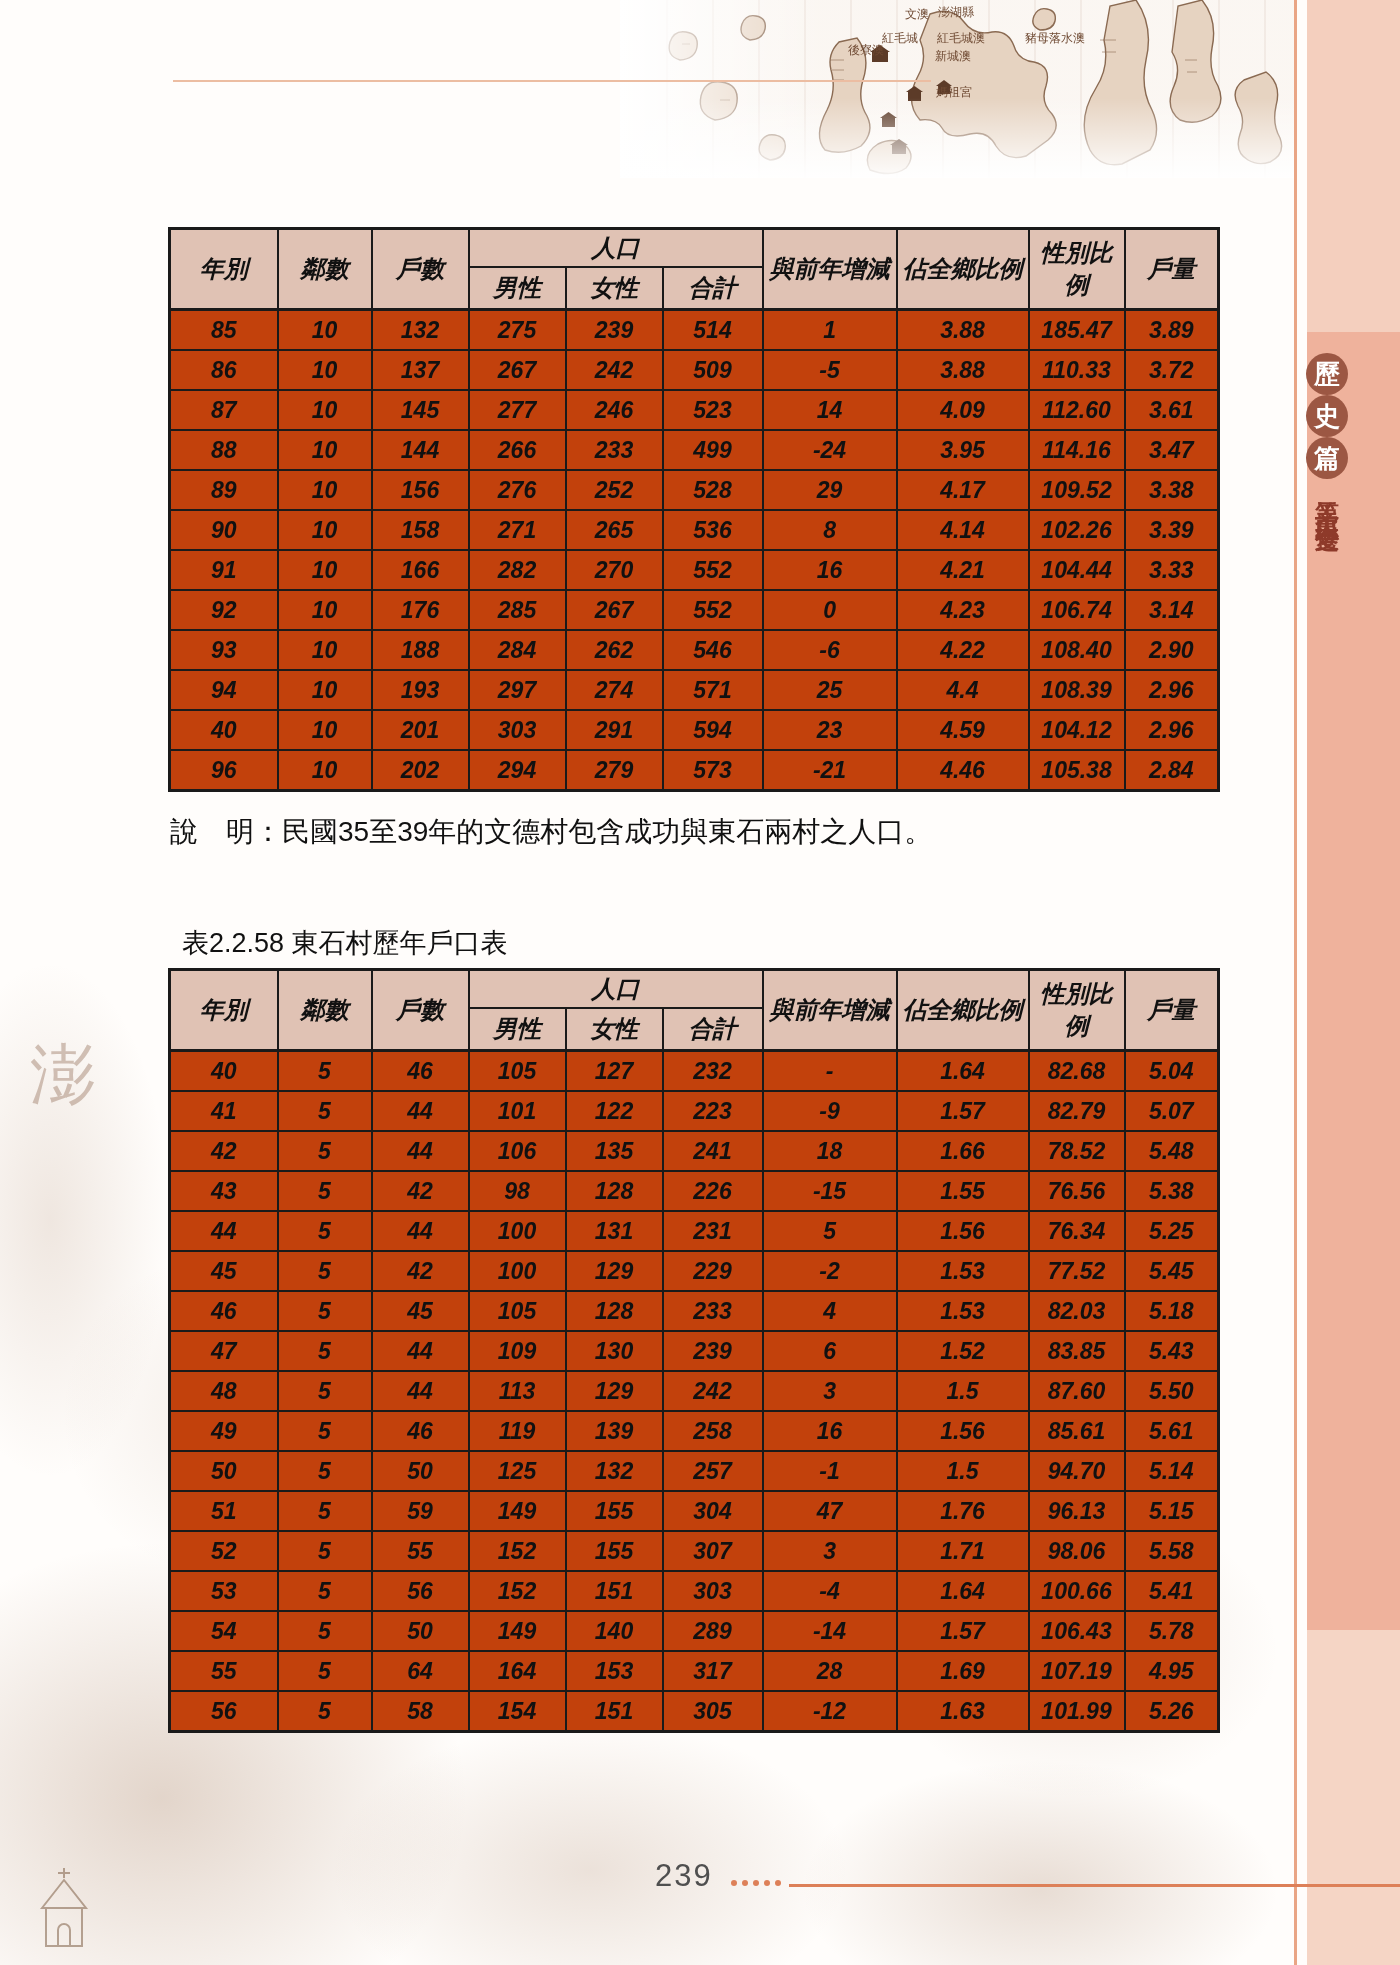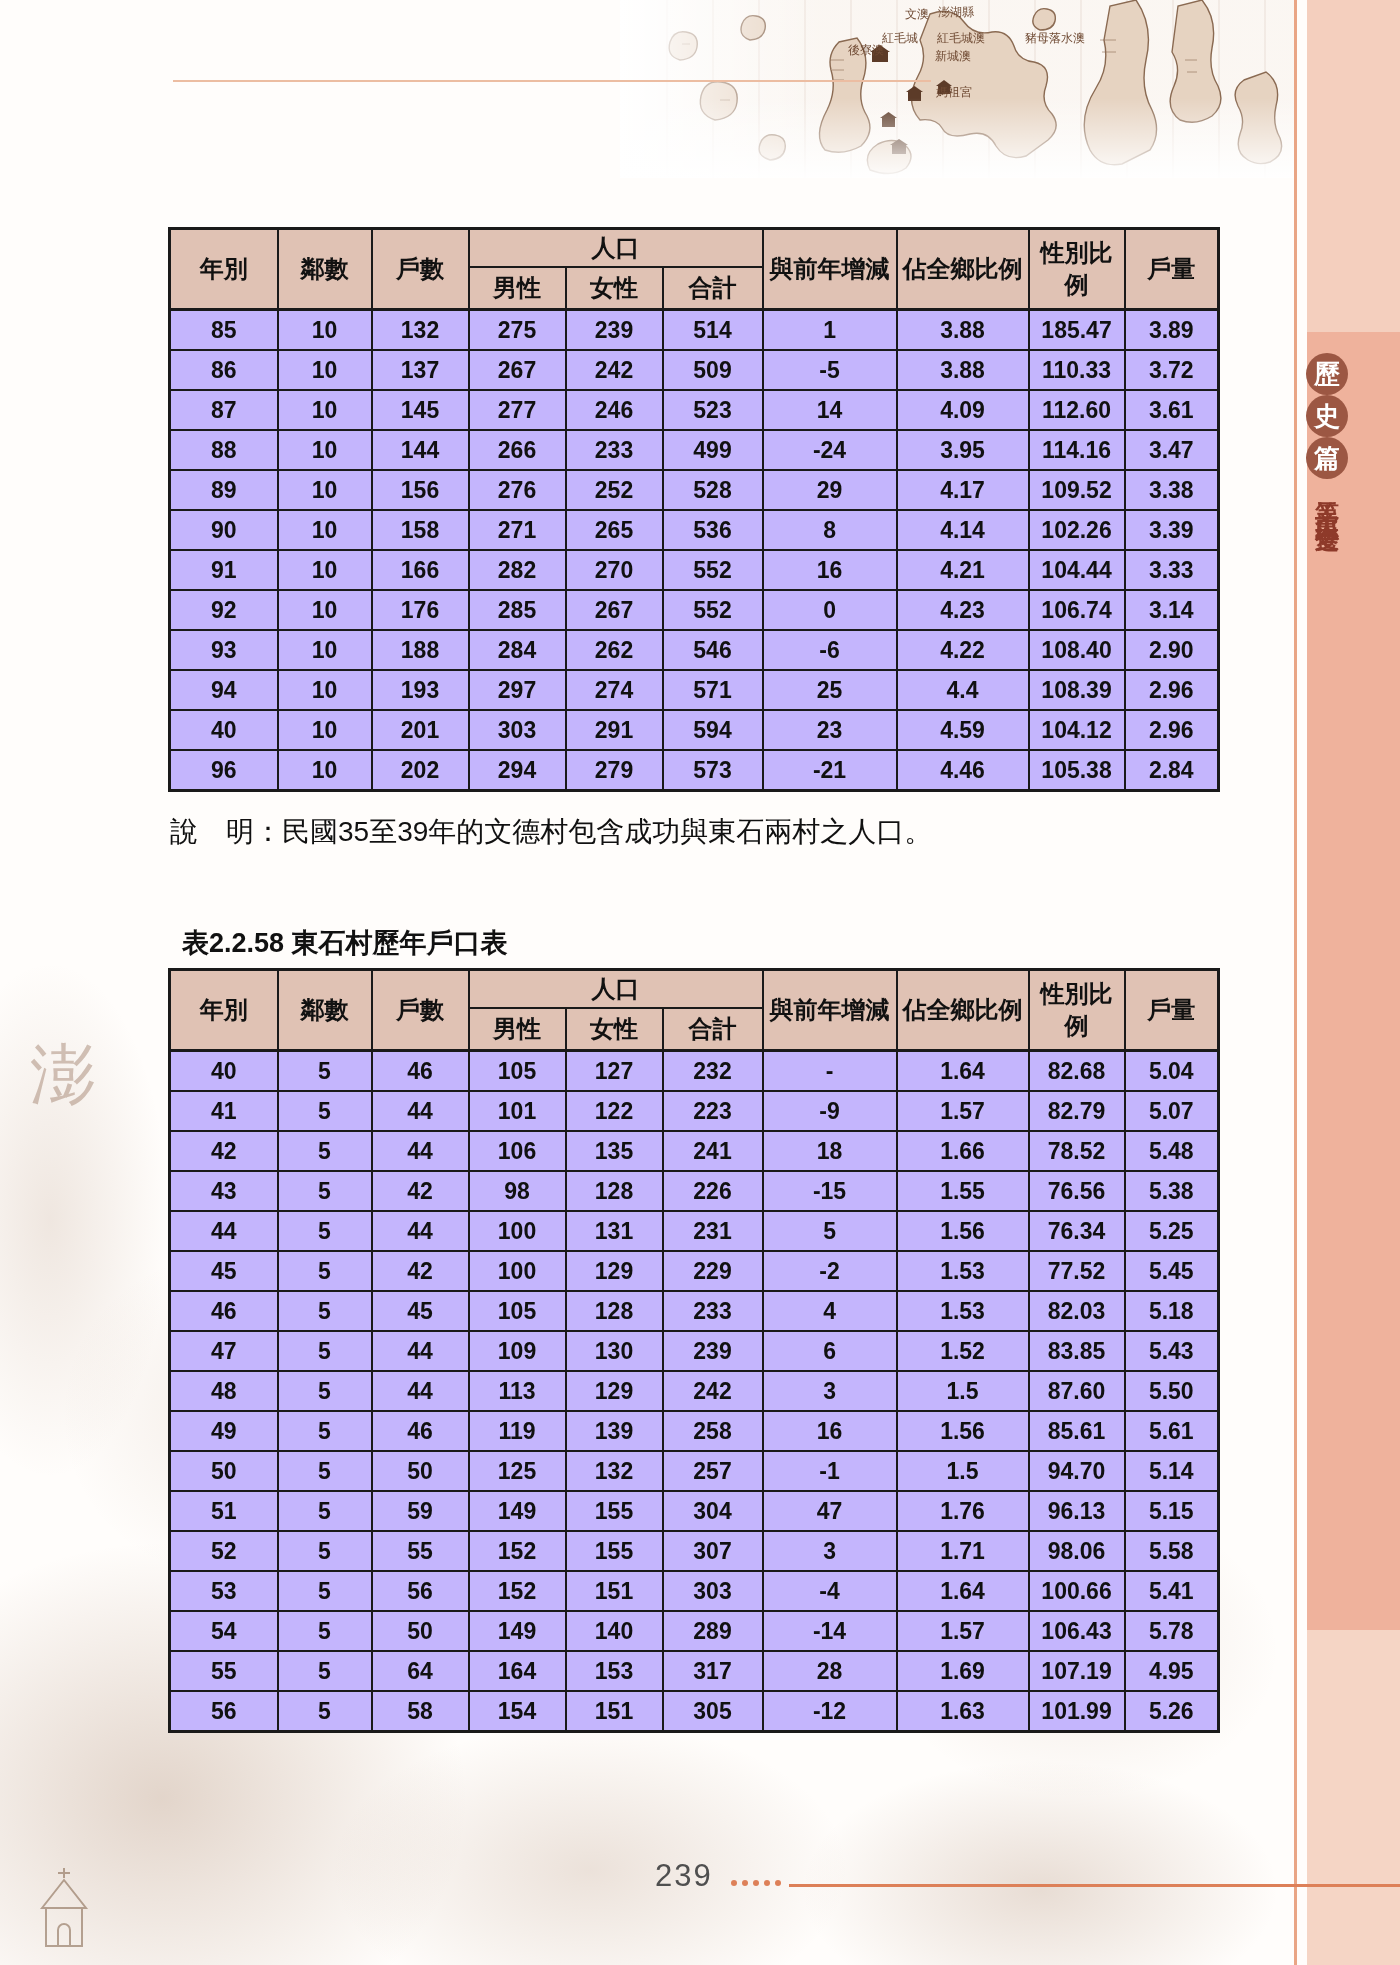--- a/index.html
+++ b/index.html
@@ -36,33 +36,33 @@
   .badges{position:absolute;left:1306px;top:353px;z-index:4;}
   .badge{width:42px;height:42px;border-radius:50%;background:#9c5743;color:#fff;
          display:flex;align-items:center;justify-content:center;font-size:26px;font-weight:700;}
   .chapter{position:absolute;left:1311px;top:482px;z-index:4;writing-mode:vertical-rl;
            font-size:24px;letter-spacing:4px;color:#8e3a2a;font-weight:700;
            font-family:"DejaVu Serif","Liberation Serif",serif;}
 
   
   .tbl-wrap{position:absolute;left:168px;z-index:2;}
   table.data-table{border-collapse:collapse;table-layout:fixed;width:1049px;
-                   border:3px solid #1a1a1a;background:#c4b5fd;}
+                   border:3px solid #1a1a1a;background:#c2410c;font-style:italic;}
   table.data-table th,table.data-table td{border:2px solid #1a1a1a;text-align:center;
                    vertical-align:middle;padding:0;overflow:hidden;}
   table.data-table thead th{background:#e0c2b4;font-size:24px;font-weight:700;}
   table.data-table thead{border-bottom:3px solid #1a1a1a;}
   table.data-table thead tr.h1 th{height:36px;}
   table.data-table thead tr.h2 th{height:40px;}
   table.data-table tbody td{font-size:23px;font-weight:700;height:38px;}
   .t1{top:227px;}
   .t2{top:968px;}
 
   .notes{position:absolute;left:170px;top:816px;z-index:2;font-size:28px;line-height:31px;color:#111;}
-  .t2-title{position:absolute;left:182px;top:925px;z-index:2;font-size:27px;font-weight:700;color:#111;}
+  .t2-title{position:absolute;left:182px;top:925px;z-index:2;font-size:27px;font-weight:400;color:#111;}
 
   
   .page-number{position:absolute;left:655px;top:1858px;z-index:2;font-size:31px;color:#4f4f4f;
                letter-spacing:2px;}
   .dots{position:absolute;left:731px;top:1880px;z-index:2;display:flex;gap:5px;}
   .dots i{width:6px;height:6px;border-radius:50%;background:#dd8058;display:block;}
   .rule-bottom{position:absolute;left:789px;top:1884px;width:611px;height:3px;background:#dd8058;z-index:4;}
 
   .church{position:absolute;left:28px;top:1862px;z-index:1;opacity:.65;}
 </style>

